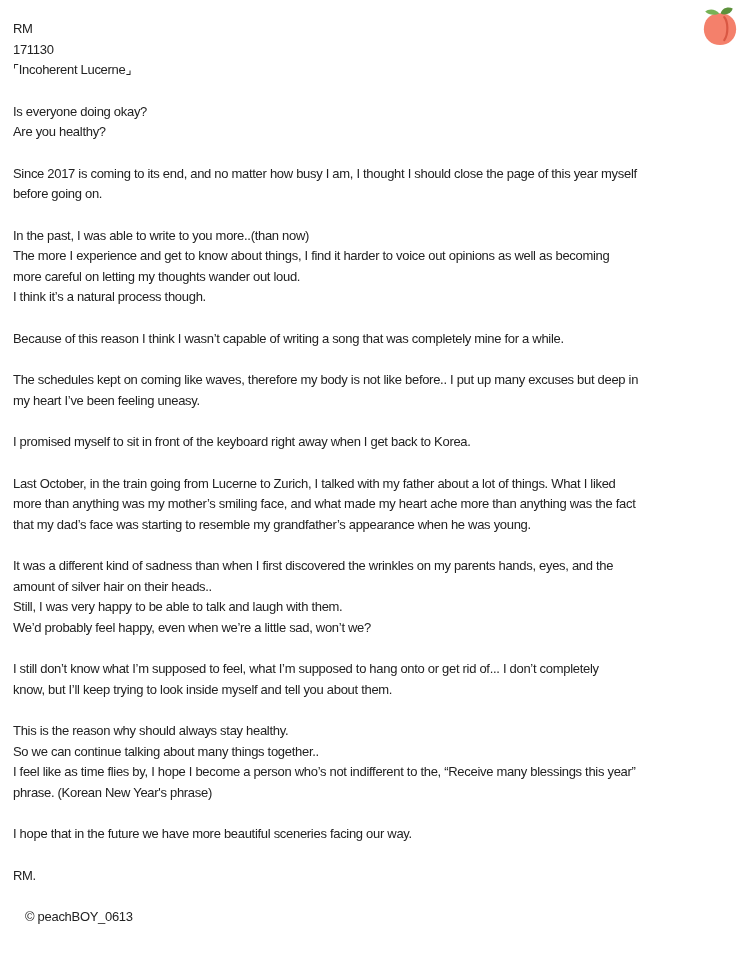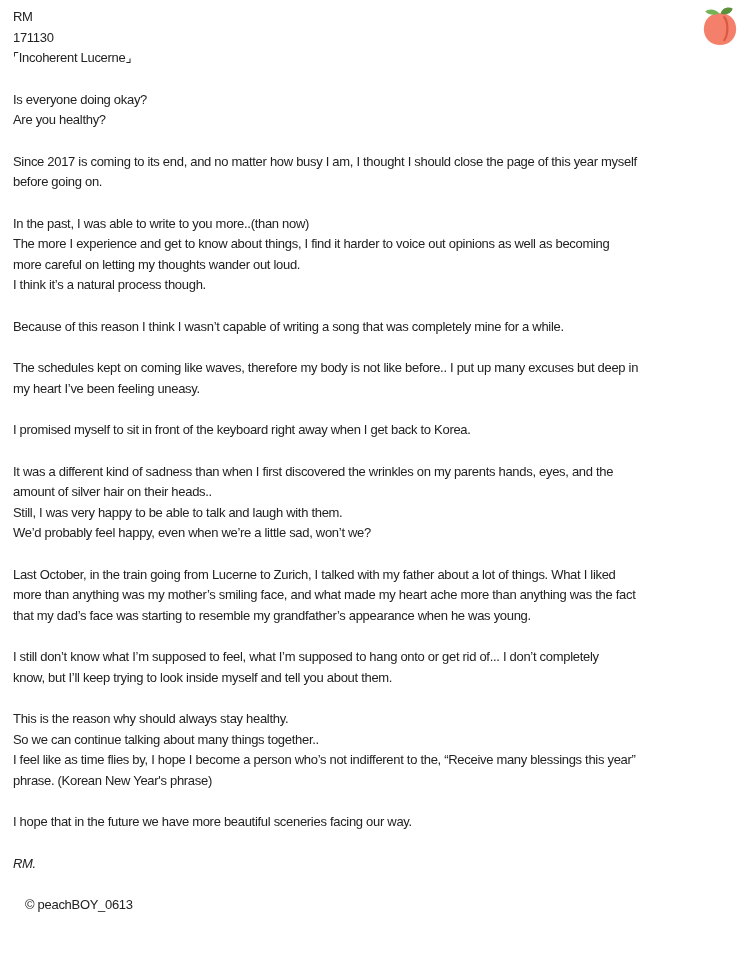--- a/index.html
+++ b/index.html
@@ -14,40 +14,40 @@
     font-family: "Liberation Sans", "DejaVu Sans", sans-serif;
     font-size: 13px;
     letter-spacing: -0.3px;
     line-height: 20.5px;
     color: #222222;
   }
   .page {
     position: relative;
     width: 737px;
     height: 961px;
-    padding: 7px 0 0 13px;
+    padding: 19px 0 0 13px;
     box-sizing: border-box;
   }
   .peach {
     position: absolute;
     top: 4px;
     left: 698px;
     width: 44px;
     height: 44px;
   }
   .header div,
   .letter-body p,
   .signature,
   .credit {
     margin: 0;
     white-space: pre;
   }
   .header { margin: 0 0 21px 0; }
   .letter-body p { margin: 16px 0 21px 0; }
-  .signature { margin: 0 0 21px 0; font-style: italic; }
+  .signature { margin: 0 0 21px 0; }
   .credit { margin: 12px; }
 </style>
 </head>
 <body>
 
 <div class="page">
 
   <div class="peach">
     <svg viewBox="0 0 36 36" width="44" height="44" aria-hidden="true">
       <path d="M18 7.6 C9.2 7.6 4.8 13.6 4.8 20.6 C4.8 28.6 11 33.6 18 33.6 C25 33.6 31.2 28.6 31.2 20.6 C31.2 13.6 26.8 7.6 18 7.6 Z" fill="#F4806B"></path>
@@ -69,27 +69,27 @@
       <p>Since 2017 is coming to its end, and no matter how busy I am, I thought I should close the page of this year myself
 before going on.</p>
       <p>In the past, I was able to write to you more..(than now)
 The more I experience and get to know about things, I find it harder to voice out opinions as well as becoming
 more careful on letting my thoughts wander out loud.
 I think it’s a natural process though.</p>
       <p>Because of this reason I think I wasn’t capable of writing a song that was completely mine for a while.</p>
       <p>The schedules kept on coming like waves, therefore my body is not like before.. I put up many excuses but deep in
 my heart I’ve been feeling uneasy.</p>
       <p>I promised myself to sit in front of the keyboard right away when I get back to Korea.</p>
+      <p>Last October, in the train going from Lucerne to Zurich, I talked with my father about a lot of things. What I liked
+more than anything was my mother’s smiling face, and what made my heart ache more than anything was the fact
+that my dad’s face was starting to resemble my grandfather’s appearance when he was young.</p>
       <p>It was a different kind of sadness than when I first discovered the wrinkles on my parents hands, eyes, and the
 amount of silver hair on their heads..
 Still, I was very happy to be able to talk and laugh with them.
 We’d probably feel happy, even when we’re a little sad, won’t we?</p>
-      <p>Last October, in the train going from Lucerne to Zurich, I talked with my father about a lot of things. What I liked
-more than anything was my mother’s smiling face, and what made my heart ache more than anything was the fact
-that my dad’s face was starting to resemble my grandfather’s appearance when he was young.</p>
       <p>I still don’t know what I’m supposed to feel, what I’m supposed to hang onto or get rid of... I don’t completely
 know, but I’ll keep trying to look inside myself and tell you about them.</p>
       <p>This is the reason why should always stay healthy.
 So we can continue talking about many things together..
 I feel like as time flies by, I hope I become a person who’s not indifferent to the, “Receive many blessings this year”
 phrase. (Korean New Year's phrase)</p>
       <p>I hope that in the future we have more beautiful sceneries facing our way.</p>
     </div>
 
   <div class="signature">RM.</div>

